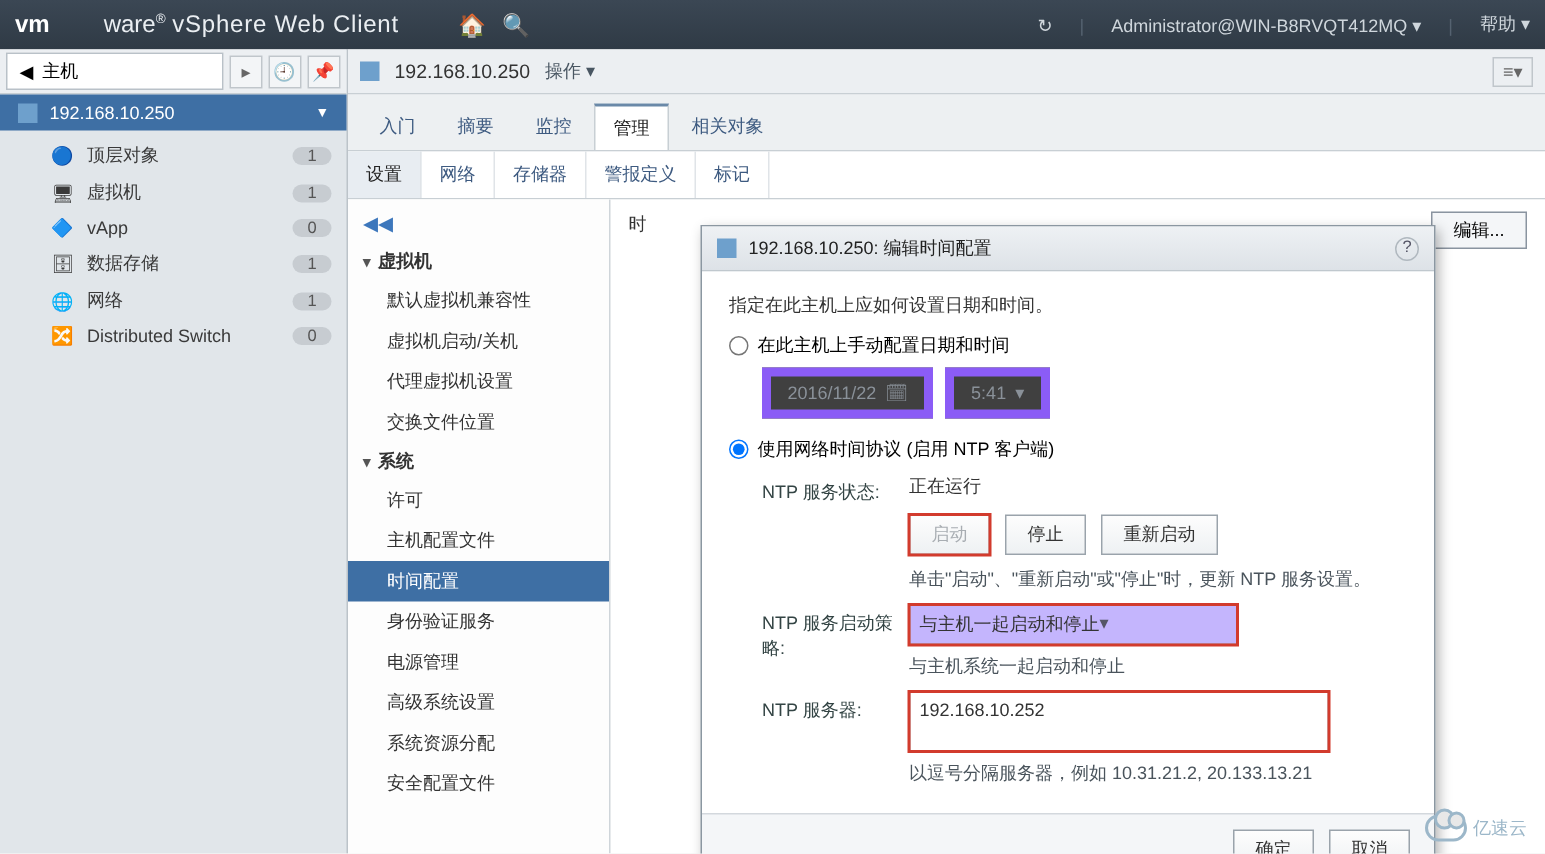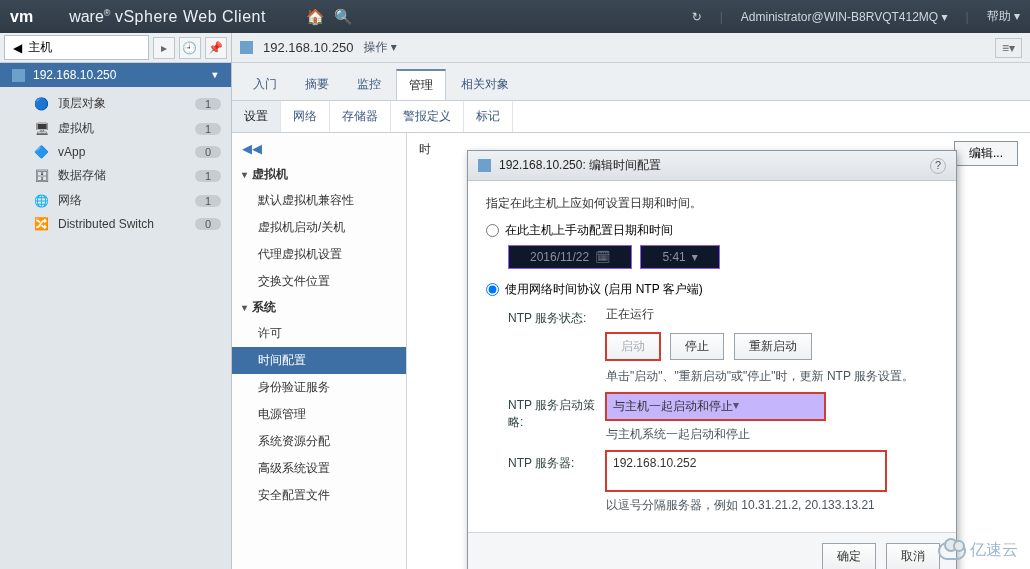--- a/index.html
+++ b/index.html
@@ -49,34 +49,34 @@
   .body-header .title { font-size:12px; color:#333; margin-bottom:6px;}
   .edit-box { margin-left:auto; border:1px solid #8a94a0; background:#f4f6f8; padding:3px 14px;}
 
   .dialog { position:absolute; left:467px; top:114px; width:490px; background:#f2f4f6; border:1px solid #8b97a1; box-shadow:2px 3px 8px rgba(0,0,0,0.3);margin-top:36px;}
   .dlg-title { background:linear-gradient(#eef1f4,#dde2e7); border-bottom:1px solid #c0c8ce; padding:6px 10px; display:flex; align-items:center; gap:8px; font-size:12px; color:#222;}
   .dlg-title .help { margin-left:auto; border:1px solid #b0b8bf; border-radius:50%; width:16px;height:16px; font-size:11px; text-align:center; color:#556;}
   .dlg-body { padding:14px 18px 10px; background:#fff;}
   .intro { color:#333; margin-bottom:10px;}
   .radio-row { display:flex; gap:6px; margin:6px 0;}
   .dt-row { display:flex; gap:8px; margin:6px 0 12px 22px;}
-  .dt-box { border:1px solid #8b5cf6; background:#0f172a; padding:4px 21px; color:#8a9199; display:flex;align-items:center;gap:6px;}
+  .dt-box { border:6px solid #8b5cf6; background:#404040; padding:4px 11px; color:#8a9199; display:flex;align-items:center;gap:6px;}
   .field { display:flex; align-items:flex-start; margin:8px 0;}
   .flabel { width:120px; color:#344; padding-top:4px; padding-left:22px;}
   .fval { flex:1; color:#333; position:relative;}
   .btn { border:1px solid #9aa3ab; background:linear-gradient(#fdfdfd,#eef1f3); padding:4px 14px; color:#333; display:inline-block;}
   .btn.dis { color:#a8adb2;}
   .note { color:#4a545c; font-size:12px; margin-top:8px;}
   .select { border:1px solid #9aa3ab; background:#c4b5fd; padding:4px 6px; width:219px; display:flex; justify-content:flex-start;}
   .select .dd { color:#556;}
   .txtarea { border:1px solid #9aa3ab; background:#fff; padding:4px 6px; width:280px; height:40px; font-size:12px; color:#333;}
   .dlg-footer { padding:10px 16px; border-top:1px solid #d3d8dd; background:#f4f6f8; display:flex; justify-content:flex-end; gap:10px;}
   .red { outline:2px solid #d23b2d; outline-offset:-1px; }
   .btn-row{display:flex;gap:10px;margin-bottom:4px;}
-  .watermark { position:absolute; right:12px; bottom:8px; color:#9cb7c9; font-size:16px; display:flex;align-items:center;gap:4px;}
+  .watermark { position:absolute; right:12px; bottom:8px; color:#9cb7c9; font-size:12px; display:flex;align-items:center;gap:4px;}
   .watermark .cloud { width:28px;height:18px;border:2px solid #9cb7c9;border-radius:10px;position:relative;}
   .watermark .cloud::before{content:"";position:absolute;width:10px;height:10px;border:2px solid #9cb7c9;border-radius:50%;top:-6px;left:4px;background:#e8e8e8;}
   .watermark .cloud::after{content:"";position:absolute;width:8px;height:8px;border:2px solid #9cb7c9;border-radius:50%;top:-4px;left:13px;background:#e8e8e8;}
 </style>
 </head>
 <body>
 
 <div class="topbar">
   <span class="brand">
     <span class="vm">vm</span><span class="ware">ware</span><span class="sup">®</span>
@@ -167,25 +167,26 @@
       <div class="settings-nav">
         <div class="sn-collapse">◀◀</div>
         <div id="snav">
             <div class="sn-header">虚拟机</div>
             <div class="sn-item">默认虚拟机兼容性</div>
             <div class="sn-item">虚拟机启动/关机</div>
             <div class="sn-item">代理虚拟机设置</div>
             <div class="sn-item">交换文件位置</div>
             <div class="sn-header">系统</div>
             <div class="sn-item">许可</div>
+            <div class="sn-item">主机配置文件</div>
             <div class="sn-item active">时间配置</div>
             <div class="sn-item">身份验证服务</div>
             <div class="sn-item">电源管理</div>
+            <div class="sn-item">高级系统设置</div>
             <div class="sn-item">系统资源分配</div>
-            <div class="sn-item">高级系统设置</div>
             <div class="sn-item">安全配置文件</div>
           </div>
       </div>
       <div class="settings-body">
         <div class="body-header">
           <span class="title">时</span>
           <span class="edit-box">编辑...</span>
         </div>
       </div>
     </div>

